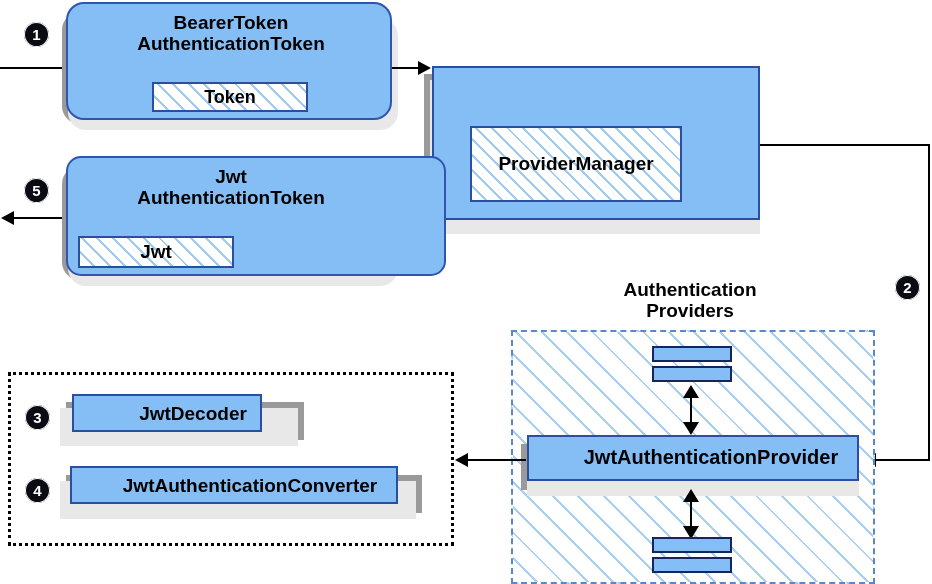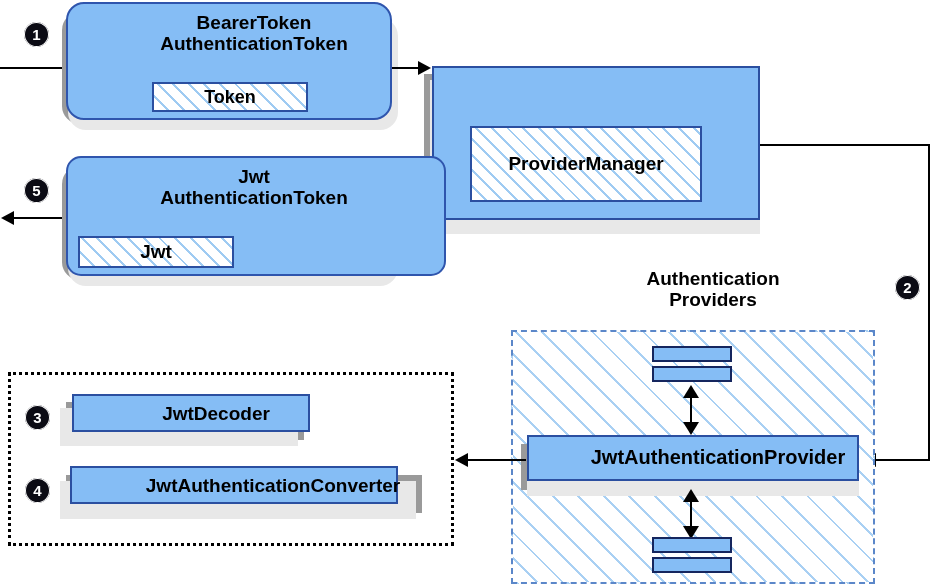--- a/index.html
+++ b/index.html
@@ -1,19 +1,19 @@
 <!DOCTYPE html>
 <html><head>
 <meta charset="utf-8">
 <style>
   html,body{margin:0;padding:0;background:#ffffff;}
   body{font-family:"Liberation Sans","DejaVu Sans",sans-serif;}
   #stage{position:relative;width:932px;height:584px;background:#ffffff;overflow:hidden;}
 
-  .lbl{position:absolute;text-align:center;font-weight:bold;color:#000;line-height:1.12;white-space:pre-line;padding-left:23px;}
+  .lbl{position:absolute;text-align:center;font-weight:bold;color:#000;line-height:1.12;white-space:pre-line;}
 
   
   .sh-dark{position:absolute;background:#9a9a9a;}
   .sh-light{position:absolute;background:#e8e8e8;}
 
   
   .node{position:absolute;background:#85bdf5;border:2px solid #2b4fa0;box-sizing:border-box;}
   .node.round{border-radius:18px;border-color:#2f55ad;}
 
   
@@ -73,21 +73,21 @@
       <span style="font-size:18px;">Token</span>
     </div>
   </div>
 
   <div class="ln h" style="left:392px;top:67px;width:30px;"></div>
   <div class="ar right" style="left:418px;top:61px;"></div>
 
   <div class="sh-dark" style="left:424px;top:74px;width:330px;height:154px;"></div>
   <div class="sh-light" style="left:430px;top:80px;width:330px;height:154px;"></div>
   <div class="node" style="left:432px;top:66px;width:328px;height:154px;">
-    <div class="chip" style="left:36px;top:58px;width:232px;height:76px;">
+    <div class="chip" style="left:36px;top:58px;width:212px;height:76px;">
       <span style="font-size:19px;">ProviderManager</span>
     </div>
   </div>
 
   <div class="step" style="left:24px;top:178px;">5</div>
   <div class="ln h" style="left:14px;top:217px;width:52px;"></div>
   <div class="ar left" style="left:1px;top:211px;"></div>
 
   <div class="ln h" style="left:392px;top:217px;width:42px;"></div>
 
@@ -100,54 +100,54 @@
       <span style="font-size:19px;">Jwt</span>
     </div>
   </div>
 
   <div class="ln h" style="left:760px;top:144px;width:170px;"></div>
   <div class="ln v" style="left:928px;top:144px;height:317px;"></div>
   <div class="ln h" style="left:876px;top:459px;width:54px;"></div>
   <div class="ar left" style="left:863px;top:453px;"></div>
   <div class="step" style="left:895px;top:275px;">2</div>
 
-  <div class="lbl" style="left:575px;top:268px;width:230px;font-size:19px;">Authentication
+  <div class="lbl" style="left:575px;top:279px;width:230px;font-size:19px;">Authentication
 Providers</div>
 
   <div class="hatchbox" style="left:511px;top:330px;width:364px;height:254px;"></div>
 
   <div class="bar" style="left:652px;top:346px;width:80px;height:16px;"></div>
   <div class="bar" style="left:652px;top:366px;width:80px;height:16px;"></div>
 
   <div class="ln v" style="left:690px;top:392px;height:38px;"></div>
   <div class="ar up" style="left:683px;top:385px;"></div>
   <div class="ar down" style="left:683px;top:422px;"></div>
 
   <div class="sh-dark" style="left:521px;top:444px;width:332px;height:46px;"></div>
   <div class="sh-light" style="left:527px;top:450px;width:332px;height:46px;"></div>
   <div class="node" style="left:527px;top:435px;width:332px;height:46px;">
-    <div class="lbl" style="left:0;top:9px;width:332px;font-size:20px;">JwtAuthenticationProvider</div>
+    <div class="lbl" style="left:16px;top:9px;width:332px;font-size:20px;">JwtAuthenticationProvider</div>
   </div>
 
   <div class="ln v" style="left:690px;top:496px;height:36px;"></div>
   <div class="ar up" style="left:683px;top:489px;"></div>
   <div class="ar down" style="left:683px;top:526px;"></div>
 
   <div class="bar" style="left:652px;top:537px;width:80px;height:16px;"></div>
   <div class="bar" style="left:652px;top:557px;width:80px;height:16px;"></div>
 
   <div class="ln h" style="left:468px;top:459px;width:58px;"></div>
   <div class="ar left" style="left:455px;top:453px;"></div>
 
   <div class="dotbox" style="left:8px;top:372px;width:446px;height:174px;"></div>
 
   <div class="step" style="left:25px;top:405px;">3</div>
   <div class="sh-dark" style="left:66px;top:402px;width:238px;height:38px;"></div>
   <div class="sh-light" style="left:60px;top:408px;width:238px;height:38px;"></div>
-  <div class="node" style="left:72px;top:394px;width:238px;height:38px;">
+  <div class="node" style="left:72px;top:394px;width:190px;height:38px;">
     <div class="lbl" style="left:0;top:7px;width:238px;font-size:19px;">JwtDecoder</div>
   </div>
 
   <div class="step" style="left:25px;top:478px;">4</div>
   <div class="sh-dark" style="left:66px;top:475px;width:356px;height:38px;"></div>
   <div class="sh-light" style="left:60px;top:481px;width:356px;height:38px;"></div>
   <div class="node" style="left:70px;top:466px;width:328px;height:38px;">
     <div class="lbl" style="left:0;top:7px;width:356px;font-size:19px;">JwtAuthenticationConverter</div>
   </div>
 

